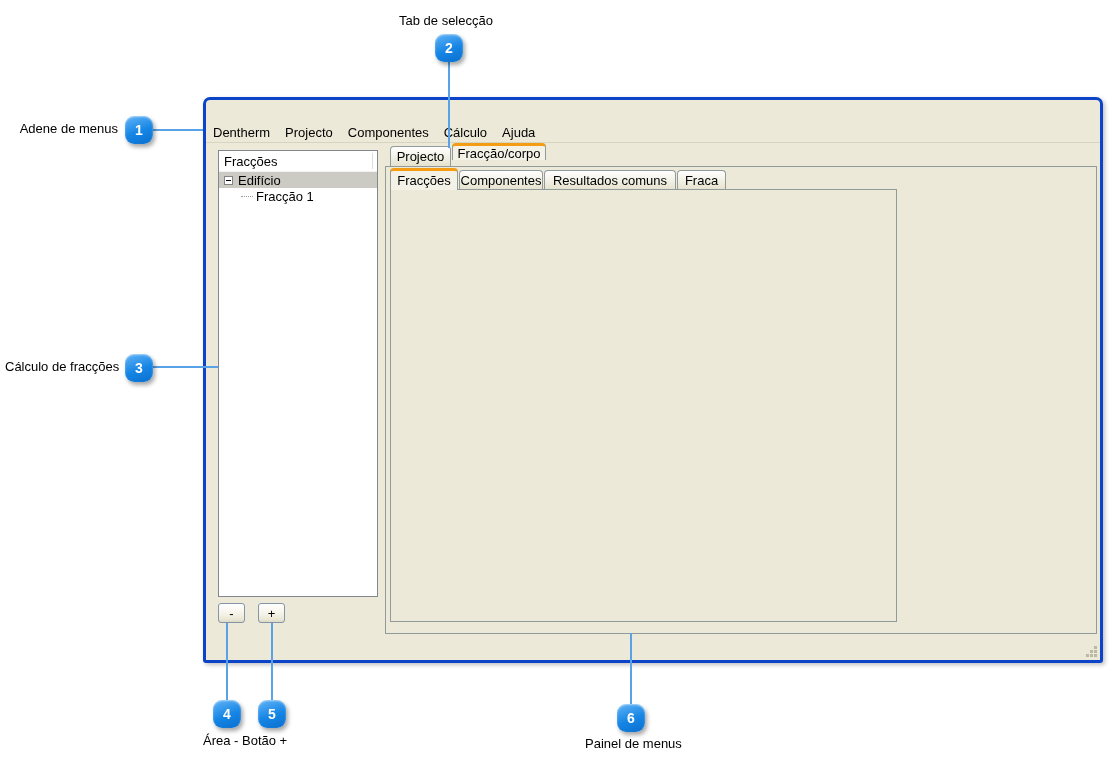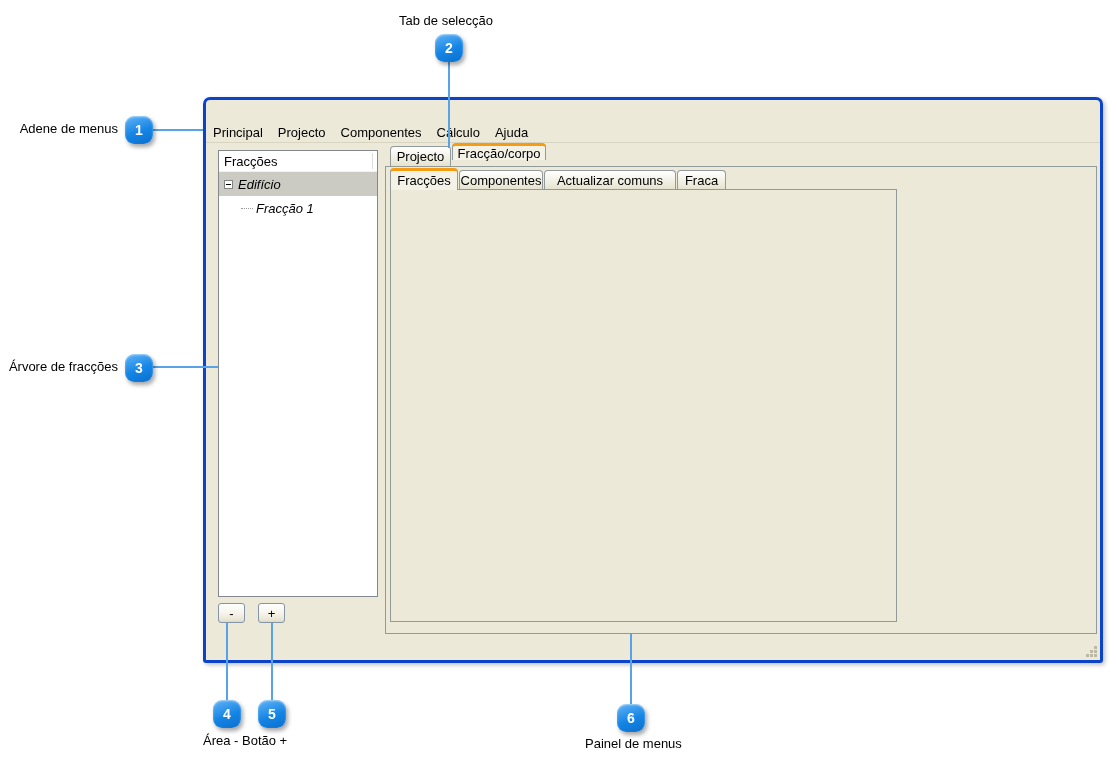--- a/index.html
+++ b/index.html
@@ -38,21 +38,21 @@
   .tab { position:absolute; background:linear-gradient(180deg,#FFFFFF,#F1EFE2 60%,#E5E2CF);
          border:1px solid #919B9C; border-bottom:none; border-radius:4px 4px 0 0;
          font-size:13px; display:flex; align-items:center; justify-content:center; z-index:5; }
   .tab.active { background:#F4F2E6; border-top:3px solid #F49C14; z-index:6; }
 
   
   .tree { position:absolute; left:12px; top:50px; width:160px; height:447px; background:#fff;
           border:1px solid #828790; }
   .tree-head { height:21px; line-height:21px; padding-left:5px; border-bottom:1px solid #F2F2F2; position:relative; }
   .tree-head::after { content:''; position:absolute; right:4px; top:2px; bottom:2px; width:1px; background:#DCDCDC; }
-  .tree-row { height:24px; display:flex; align-items:center; font-size:13px; position:relative;font-style:italic; }
+  .tree-row { height:16px; display:flex; align-items:center; font-size:13px; position:relative; }
   .tree-row.sel { background:#CBCBC4; }
   .expander { width:9px; height:9px; border:1px solid #848484; background:#fff; margin:0 5px 0 5px;
               position:relative; flex:0 0 auto; }
   .expander::after { content:''; position:absolute; left:1px; top:3px; width:5px; height:1px; background:#000; }
   .tree-child { padding-left:22px; }
   .dotline { width:12px; height:1px; border-bottom:1px dotted #9A9A9A; margin-right:3px; }
 
   
   .lbl { position:absolute; height:20px; line-height:20px; font-size:13px; white-space:nowrap; }
   .lbl.b { font-weight:bold; }
@@ -113,39 +113,39 @@
 <div class="canvas">
 
   <div class="callout-label" style="left:10px;top:121px;width:108px;text-align:right">Adene de menus</div>
   <div class="badge" style="left:125px;top:116px">1</div>
   <div class="cline" style="left:153px;top:129px;width:50px;height:2px"></div>
 
   <div class="callout-label" style="left:399px;top:13px">Tab de selecção</div>
   <div class="badge" style="left:435px;top:34px">2</div>
   <div class="cline" style="left:448px;top:61px;width:2px;height:87px"></div>
 
-  <div class="callout-label" style="left:5px;top:359px;width:113px;text-align:right">Árvore de fracções</div>
+  <div class="callout-label" style="left:5px;top:359px;width:113px;text-align:right">Cálculo de fracções</div>
   <div class="badge" style="left:125px;top:354px">3</div>
   <div class="cline" style="left:153px;top:366px;width:65px;height:2px"></div>
 
   <div class="cline" style="left:226px;top:623px;width:2px;height:77px"></div>
   <div class="badge" style="left:213px;top:700px">4</div>
   <div class="cline" style="left:271px;top:623px;width:2px;height:77px"></div>
   <div class="badge" style="left:258px;top:700px">5</div>
   <div class="callout-label" style="left:203px;top:733px">Área - Botão +</div>
 
   <div class="cline" style="left:630px;top:633px;width:2px;height:71px"></div>
   <div class="badge" style="left:617px;top:704px">6</div>
   <div class="callout-label" style="left:585px;top:736px">Painel de menus</div>
 
   <div class="window">
 
 
     <div class="menubar">
-      <span class="menu-item">Principal</span>
+      <span class="menu-item">Dentherm</span>
       <span class="menu-item">Projecto</span>
       <span class="menu-item">Componentes</span>
       <span class="menu-item">Cálculo</span>
       <span class="menu-item">Ajuda</span>
     </div>
 
     <div class="tree">
       <div class="tree-head">Fracções</div>
       <div class="tree-row sel">
         <span class="expander"></span>
@@ -158,21 +158,21 @@
     </div>
     <div class="btn" style="left:12px;top:503px;width:27px;height:20px">-</div>
     <div class="btn" style="left:52px;top:503px;width:27px;height:20px">+</div>
 
     <div class="tab" style="left:184px;top:46px;width:61px;height:20px">Projecto</div>
     <div class="tab active" style="left:246px;top:43px;width:94px;height:17px">Fracção/corpo</div>
     <div class="panel" style="left:179px;top:66px;width:712px;height:468px"></div>
 
     <div class="tab active" style="left:184px;top:68px;width:68px;height:22px">Fracções</div>
     <div class="tab" style="left:253px;top:70px;width:84px;height:19px">Componentes</div>
-    <div class="tab" style="left:338px;top:70px;width:132px;height:19px">Actualizar comuns</div>
+    <div class="tab" style="left:338px;top:70px;width:132px;height:19px">Resultados comuns</div>
     <div class="tab" style="left:471px;top:70px;width:49px;height:19px">Fraca</div>
     <div class="panel" style="left:184px;top:89px;width:507px;height:433px"></div>
 
     <span class="lbl" style="left:194px;top:97px">Tipo de edifício/Fracção</span>
     <div class="combo" style="left:339px;top:97px;width:343px">
       <span class="txt">Edifício de Habitação Sem Sistema(s) de Climatização</span>
       <span class="arrow">
           <i></i>
         </span>
     </div>

